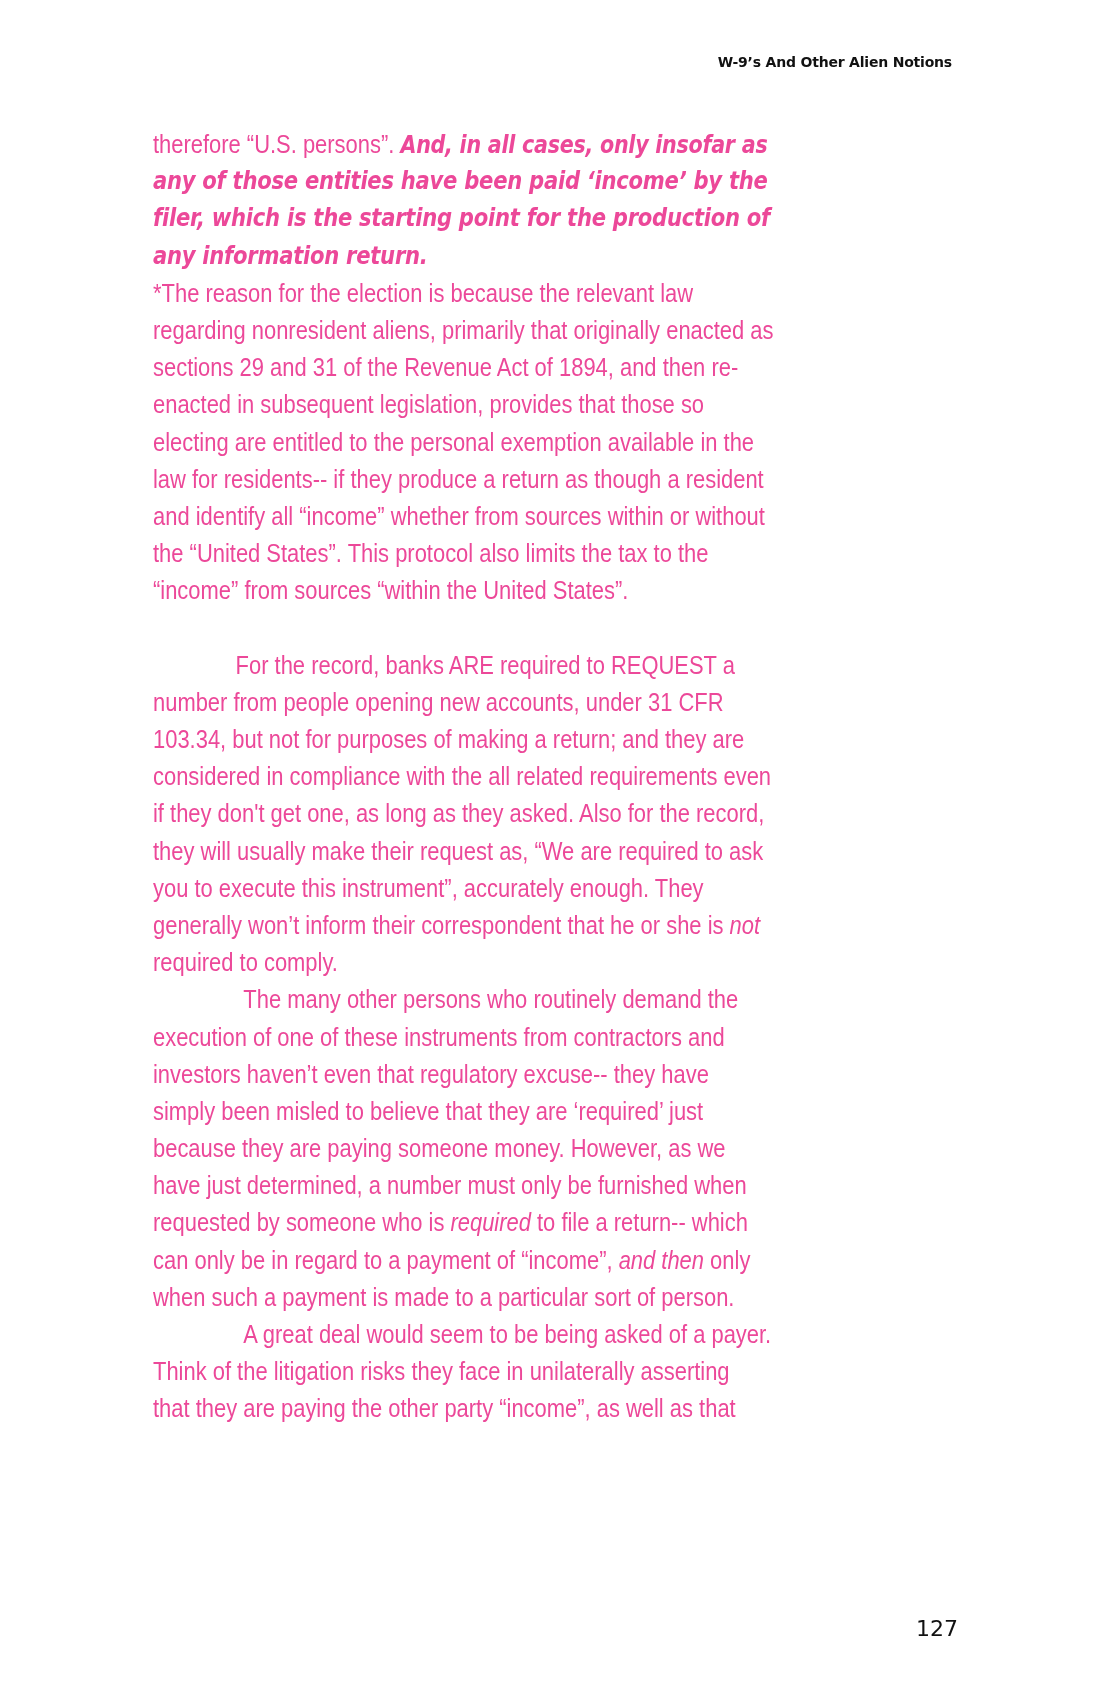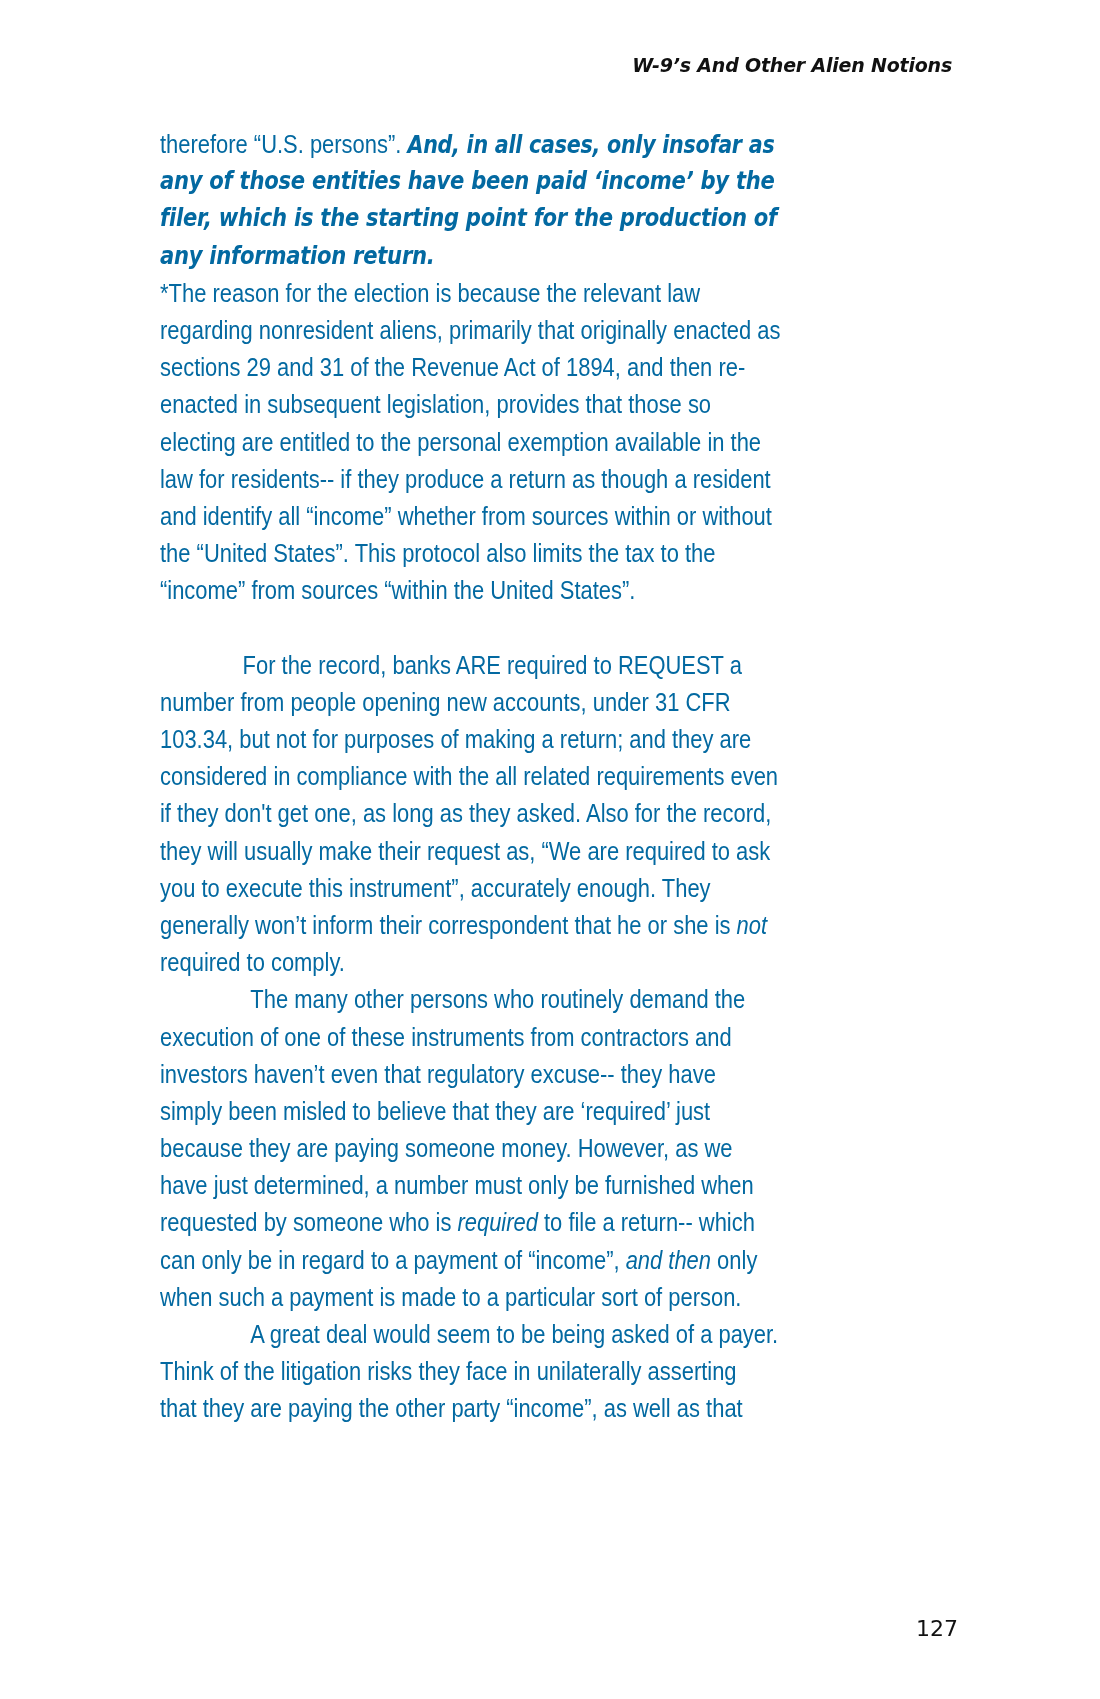--- a/index.html
+++ b/index.html
@@ -13,36 +13,35 @@
       position: relative;
       overflow: hidden;
       color: #111111;
     }
     .running-header {
       position: absolute;
       top: 54px;
       right: 148px;
       font-family: "DejaVu Sans", sans-serif;
       font-weight: bold;
-      font-style: italic;
-      font-size: 19px;
+      font-size: 14px;
       letter-spacing: -0.2px;
       color: #111;
       white-space: nowrap;
       margin-left: 47px;
     }
     .body-text {
       position: absolute;
-      left: 160px;
+      left: 153px;
       top: 126px;
       width: 760px;
       font-family: "Liberation Sans", sans-serif;
       font-size: 25.5px;
       line-height: 37.2px;
-      color: #0369a1;
+      color: #ec4899;
     }
     .line {
       display: block;
       white-space: nowrap;
       transform-origin: left center;
       transform: scaleX(0.86);
       height: 37.2px;
     }
     .line.bi {
       font-family: "DejaVu Sans", sans-serif;

